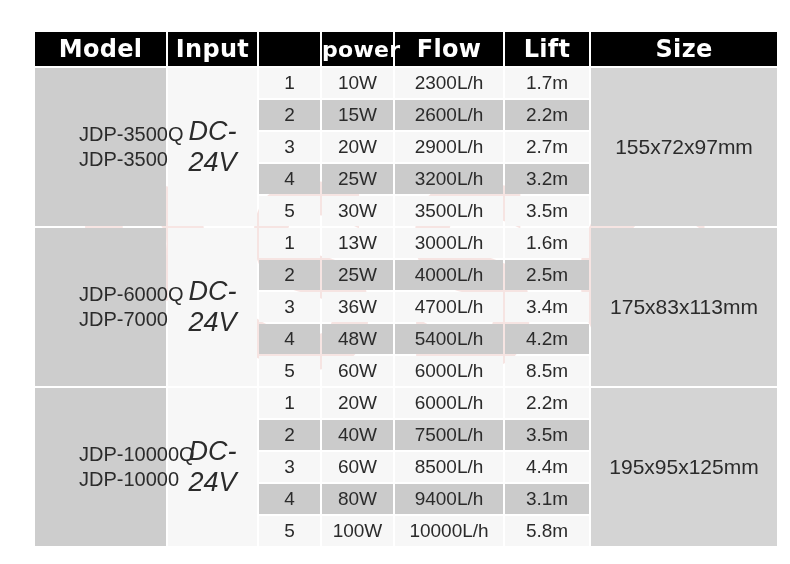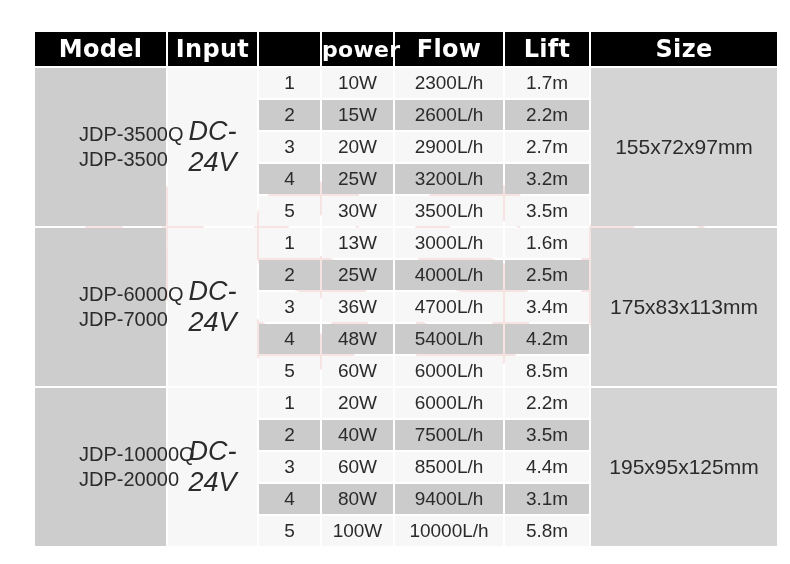--- a/index.html
+++ b/index.html
@@ -221,21 +221,21 @@
         </tr>
         <tr>
           <td class="stage">5</td>
           <td class="power">60W</td>
           <td class="flow">6000L/h</td>
           <td class="lift">8.5m</td>
         </tr>
         <tr>
           <td class="model" rowspan="5">
             <span class="model-line">JDP-10000Q</span>
-            <span class="model-line">JDP-20000</span>
+            <span class="model-line">JDP-10000</span>
           </td>
           <td class="input" rowspan="5">DC-24V</td>
           <td class="stage">1</td>
           <td class="power">20W</td>
           <td class="flow">6000L/h</td>
           <td class="lift">2.2m</td>
           <td class="size" rowspan="5">195x95x125mm</td>
         </tr>
         <tr class="stripe">
           <td class="stage">2</td>

